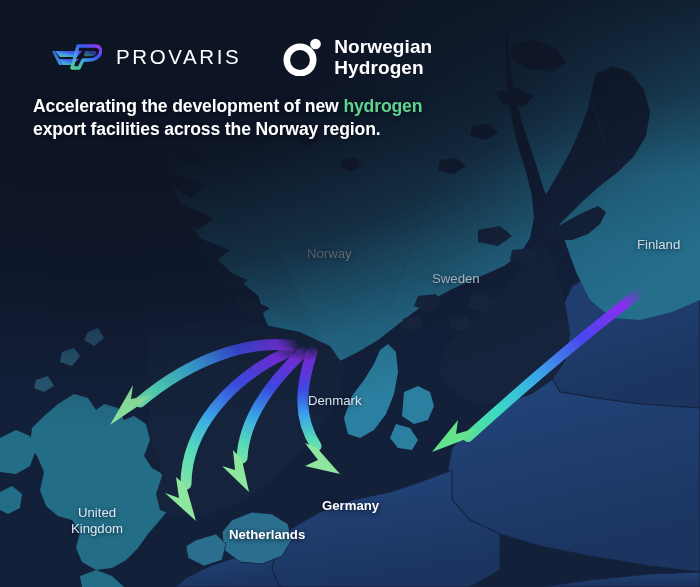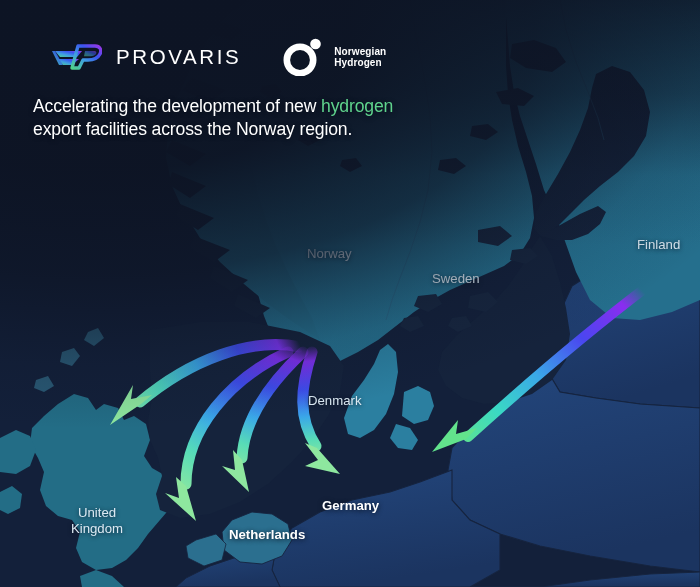--- a/index.html
+++ b/index.html
@@ -47,28 +47,28 @@
   #provaris-mark{width:50px;height:32px;display:block;}
   #provaris-word{
     color:#ffffff;font-size:20.5px;letter-spacing:2.6px;
     font-weight:400;line-height:1;white-space:nowrap;
   }
 
   
   #nh-brand{gap:11px;}
   #nh-mark{width:40px;height:38px;display:block;}
   #nh-word{
-    color:#ffffff;font-size:10px;font-weight:700;
+    color:#ffffff;font-size:19px;font-weight:700;
     line-height:1.12;white-space:pre-line;letter-spacing:0.1px;
   }
 
   
   #headline{
     margin:15px 0 0 0;padding-left:33px;
-    color:#ffffff;font-size:17.6px;font-weight:400;
+    color:#ffffff;font-size:17.6px;font-weight:700;
     line-height:1.31;letter-spacing:-0.15px;
     max-width:470px;
     text-shadow:0 1px 5px rgba(8,14,26,0.85);
   }
   #headline .hl-accent{color:#5fd38d;}
 
   
   .map-label{
     position:absolute;
     color:#e4eff6;

